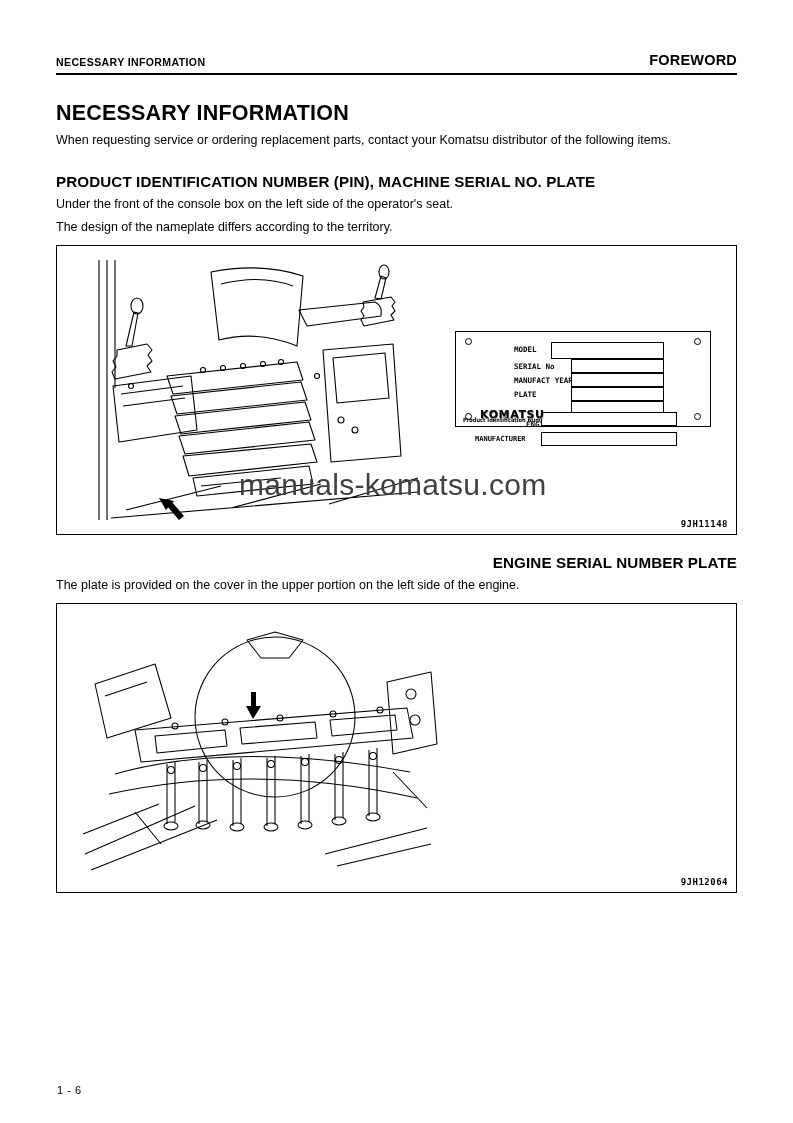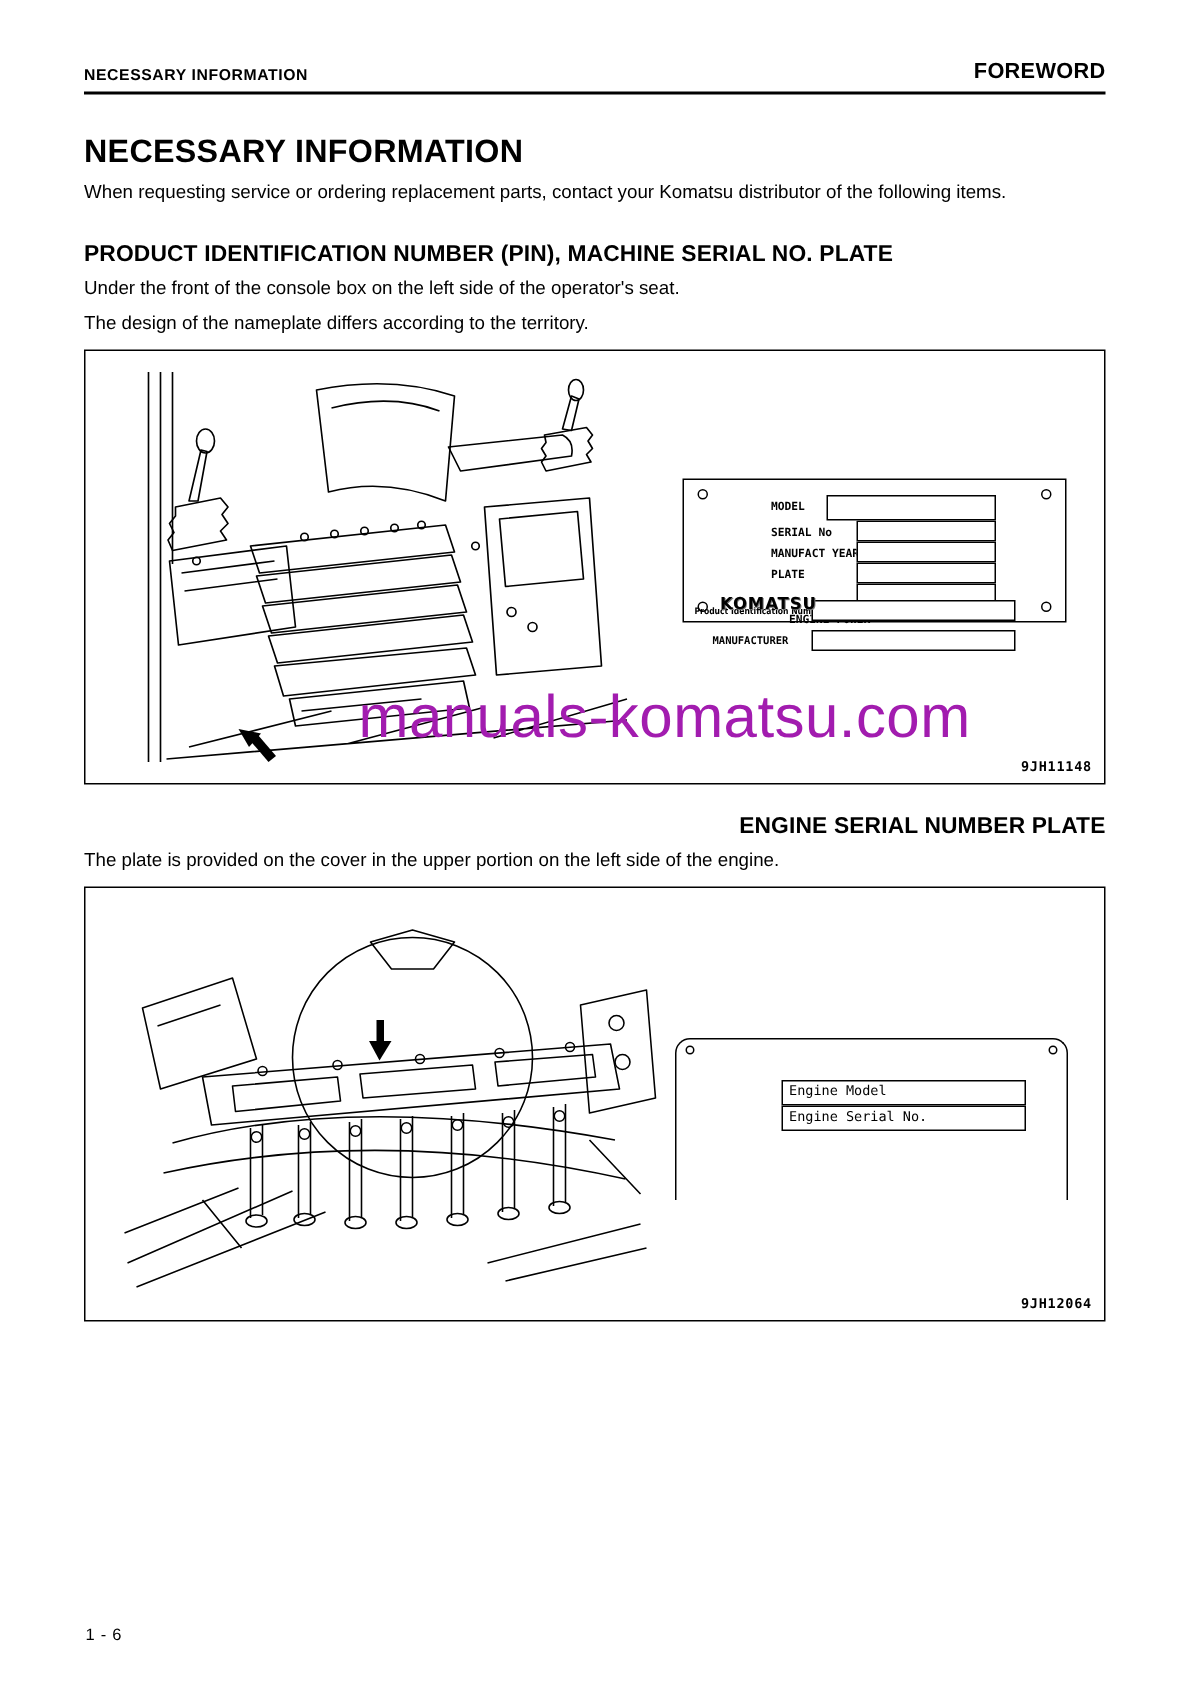--- a/index.html
+++ b/index.html
@@ -12,40 +12,40 @@
   }
   .content { margin:0 56px; width:681px; }
 
   
   .runhead {
     padding-top:40px; padding-bottom:5px;
     display:flex; justify-content:space-between; align-items:flex-end;
     border-bottom:2.5px solid #000;
   }
   .runhead .left  { font-size:10.5px; font-weight:bold; letter-spacing:.4px; }
-  .runhead .right { font-size:14.5px; font-weight:bold; letter-spacing:.2px; }
+  .runhead .right { font-size:14.5px; font-weight:bold; letter-spacing:.2px;margin-top:12px; }
 
   h1.doc-title { margin-top:26px; font-size:21.5px; font-weight:bold; letter-spacing:.2px; }
   p.body-line  { font-size:12.5px; line-height:1.35; margin-top:6px; }
   h2.sec-head  { margin-top:24px; font-size:15.2px; font-weight:bold; letter-spacing:.1px; }
   h2.sec-head.second { margin-top:19px;text-align:right; }
 
   
   .figure {
     position:relative; margin-top:9px; width:681px; height:290px;
     border:1.2px solid #000; background:#fff; overflow:hidden;
   }
   .figure svg { position:absolute; }
   .fig-code {
     position:absolute; right:8px; bottom:5px;
     font-family:"DejaVu Sans Mono", monospace; font-size:9px; font-weight:bold; letter-spacing:.5px;
   }
   .watermark {
     position:absolute; left:182px; top:222px;
-    font-size:40px; color:#a21caf; letter-spacing:.3px; white-space:nowrap;
+    font-size:30px; color:#404040; letter-spacing:.3px; white-space:nowrap;
   }
 
   
   .plate1 {
     position:absolute; left:398px; top:85px; width:256px; height:96px;
     border:1.6px solid #000; background:#fff;
   }
   .screw { position:absolute; width:7px; height:7px; border:1.1px solid #000; border-radius:50%; background:#fff; }
   .p1-label {
     position:absolute; left:58px;
@@ -207,26 +207,20 @@
         <circle cx="298" cy="134" r="3.5"></circle>
         <path d="M10 232 L120 184 M16 248 L142 198 M8 212 L84 182"></path>
         <path d="M250 232 L352 206 M262 244 L356 222"></path>
         <path d="M60 190 L86 222 M318 150 L352 186"></path>
         <g fill="#000" stroke="none">
           <polygon points="176,70 181,70 181,84 176,84"></polygon>
           <polygon points="171,84 186,84 178,97"></polygon>
         </g>
       </svg>
 
-      <div class="plate2">
-        <span class="screw" style="left:6px; top:4px; width:6px; height:6px;"></span>
-        <span class="screw" style="right:6px; top:4px; width:6px; height:6px;"></span>
-        <div class="p2-box" style="top:27px;">Engine Model</div>
-        <div class="p2-box" style="top:44px;">Engine Serial No.</div>
-      </div>
 
       <div class="fig-code">9JH12064</div>
     </div>
 
   </div>
 
   <div class="page-number">1 - 6</div>
 </div>
 
 </body></html>

